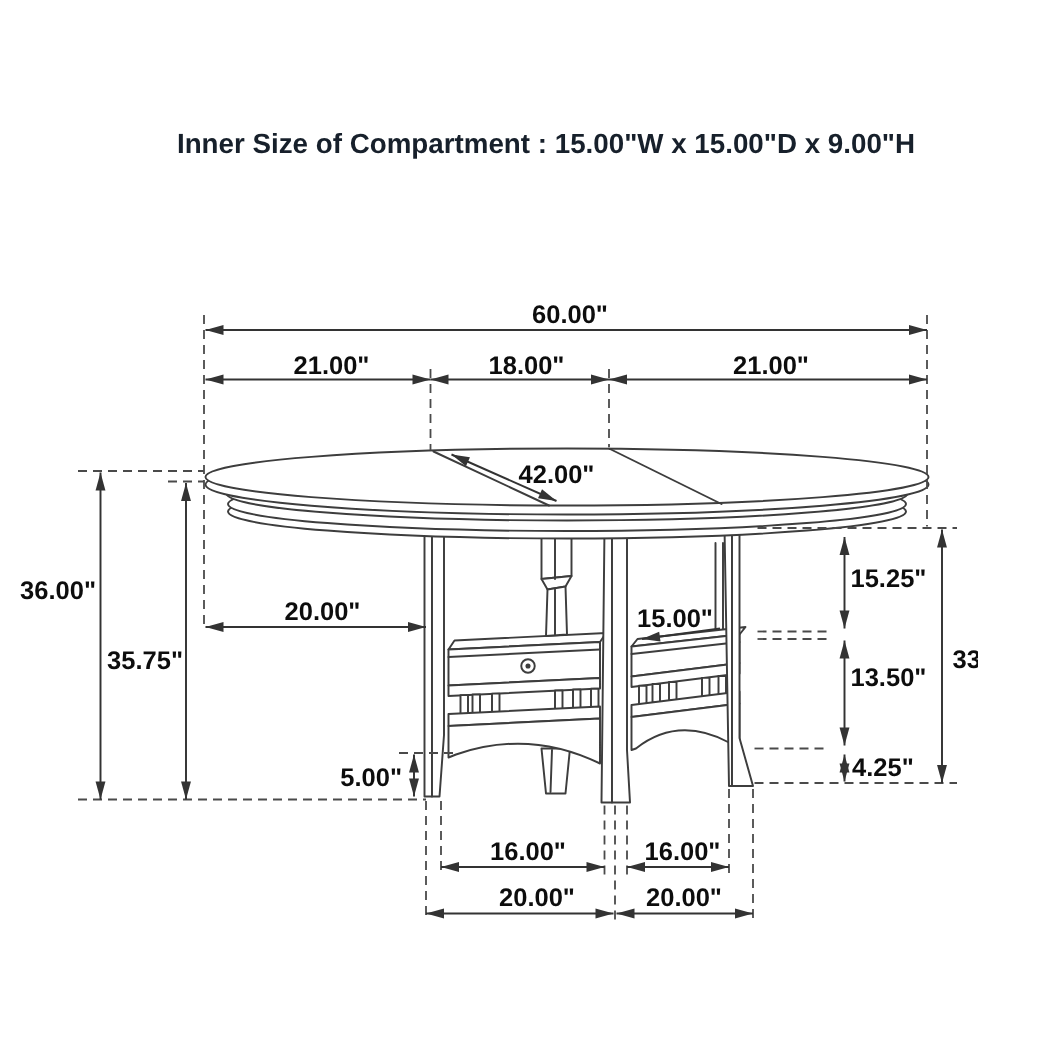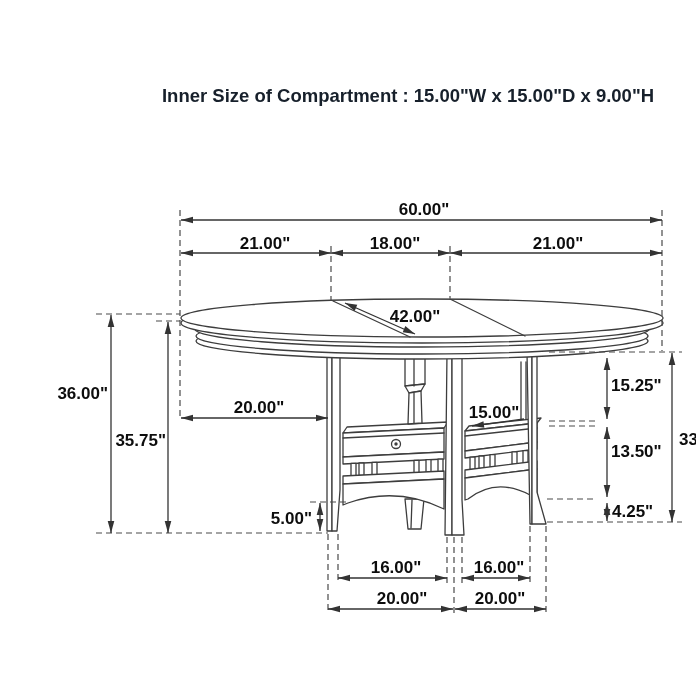--- a/index.html
+++ b/index.html
@@ -1,17 +1,17 @@
 <!DOCTYPE html>
 <html><head>
 <meta charset="utf-8">
 <style>
   html,body{margin:0;padding:0;background:#fff;}
   .page{position:relative;width:652px;height:700px;background:#ffffff;overflow:hidden;
-        font-family:"Liberation Sans", sans-serif;margin-left:44px;}
+        font-family:"Liberation Sans", sans-serif;}
   svg{position:absolute;left:0;top:0;}
   .fw{fill:#ffffff;stroke:#3d3d3d;stroke-width:1.3;stroke-linejoin:round;}
   .ln{fill:none;stroke:#3d3d3d;stroke-width:1.3;stroke-linecap:round;}
   .dim{fill:none;stroke:#333;stroke-width:1.3;}
   .dash{fill:none;stroke:#4a4a4a;stroke-width:1.2;stroke-dasharray:6 4;}
   .dimtxt{font:bold 17px "Liberation Sans", sans-serif;fill:#0d0d0d;}
   .titletxt{font:bold 18.5px "Liberation Sans", sans-serif;fill:#17202b;}
 </style>
 </head>
 <body>

